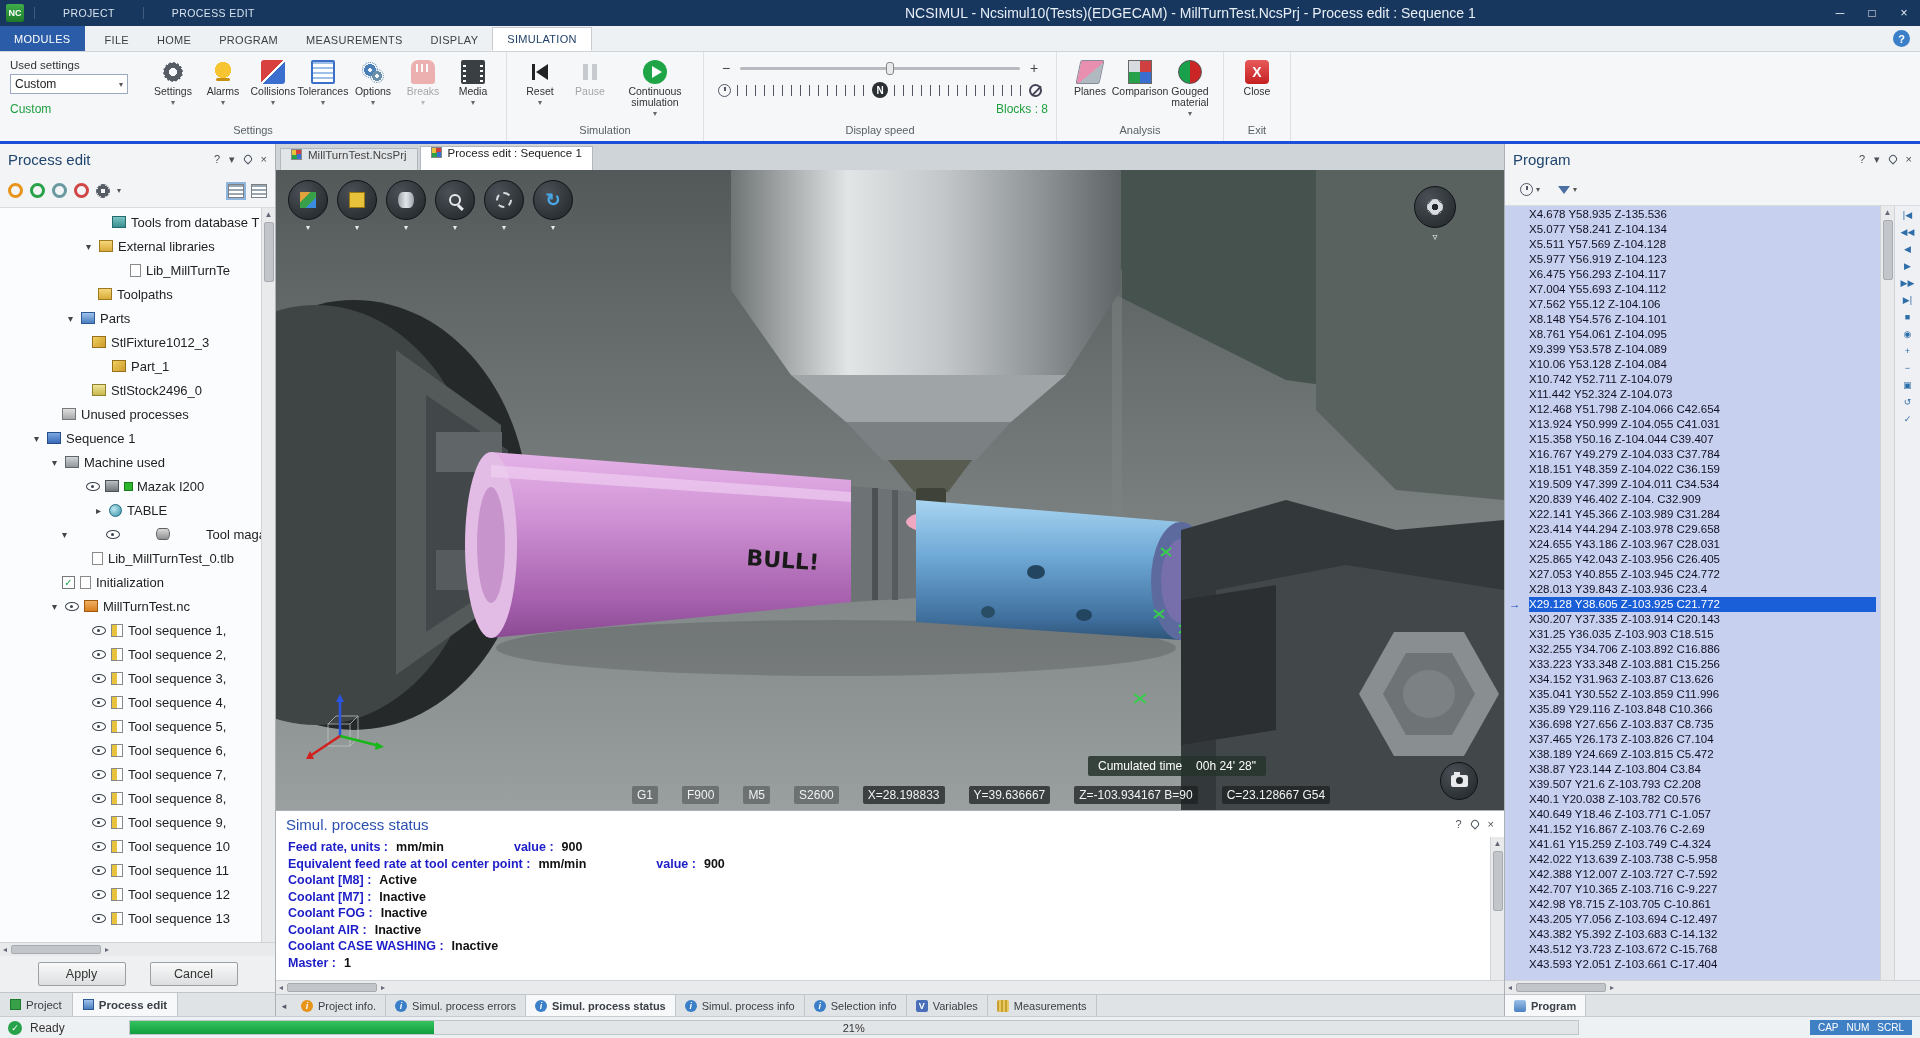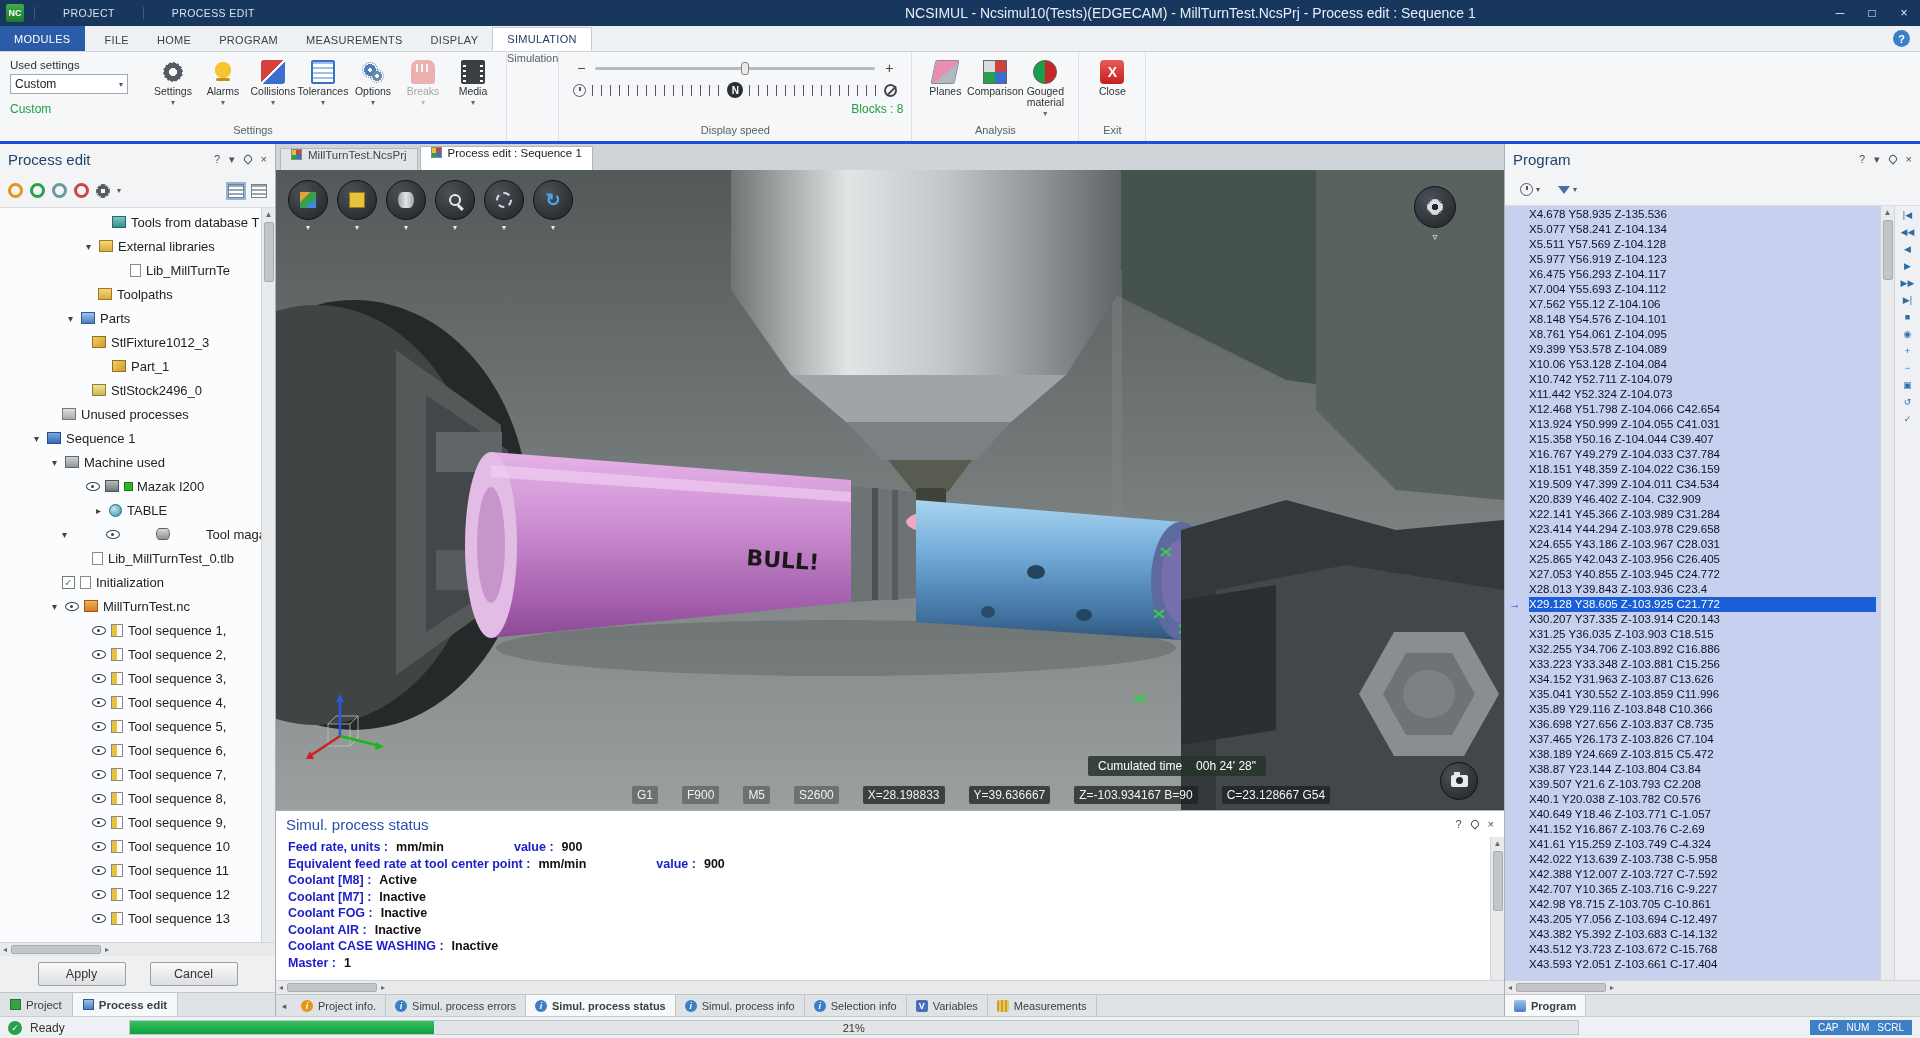--- a/index.html
+++ b/index.html
@@ -317,20 +317,40 @@
               <span class="ricon"></span>
               <span class="rlabel">Media</span>
             </div>
 
         </div>
       </div>
       <div class="rgroup-label">Settings</div>
     </div>
 
     <div class="rgroup">
+      <div class="rgroup-body">
+        <div class="rbtns">
+
+            <div class="rbtn" data-icon="reset">
+              <span class="ricon"></span>
+              <span class="rlabel">Reset</span>
+            </div>
+
+            <div class="rbtn disabled nocaret" data-icon="pause">
+              <span class="ricon"></span>
+              <span class="rlabel">Pause</span>
+            </div>
+
+            <div class="rbtn wide" data-icon="play">
+              <span class="ricon"></span>
+              <span class="rlabel">Continuous simulation</span>
+            </div>
+
+        </div>
+      </div>
       <div class="rgroup-label">Simulation</div>
     </div>
 
     <div class="rgroup">
       <div class="rgroup-body speed-body">
         <div class="speed-slider-row">
           <span class="minus">−</span>
           <span class="slider-track">
               <span class="slider-thumb"></span>
             </span>

